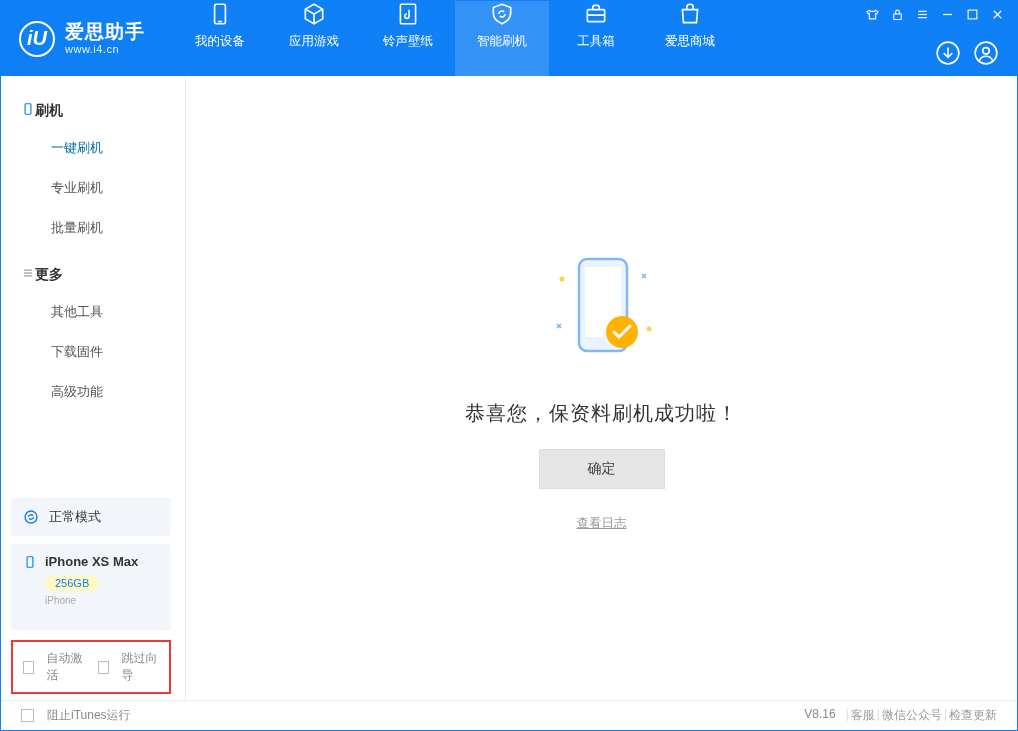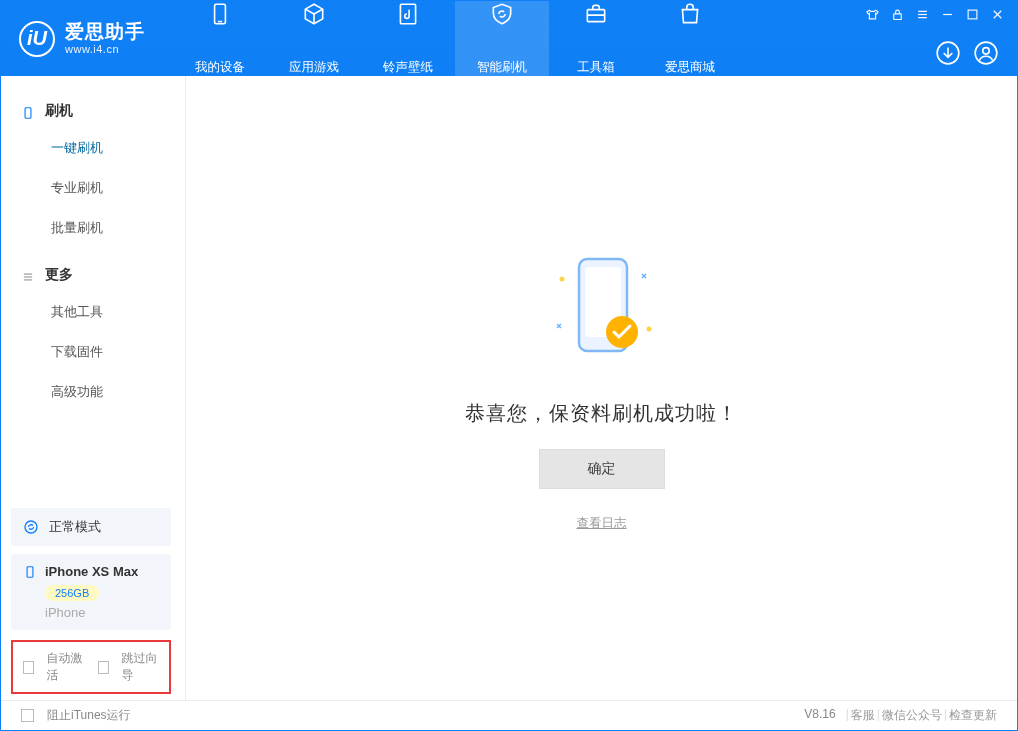--- a/index.html
+++ b/index.html
@@ -4,43 +4,43 @@
 <style>
 * { margin: 0; padding: 0; box-sizing: border-box; font-family: "Microsoft YaHei", Arial, sans-serif; }
 body { background: #fff; width: 1018px; height: 731px; overflow: hidden; border: 1px solid #0f7ff5; position: relative; }
 .header { height: 75px; background: linear-gradient(180deg, #1080f6 0%, #0f7ff5 100%); display: flex; align-items: center; color: #fff; position: relative; }
 .logo-block { display: flex; align-items: center; padding: 0 18px; gap: 10px; }
 .logo-circle { width: 36px; height: 36px; border: 2.5px solid #fff; border-radius: 50%; display: flex; align-items: center; justify-content: center; font-weight: bold; font-size: 20px; font-style: italic; }
 .logo-text { line-height: 1.1; }
 .logo-text .main { font-size: 19px; font-weight: bold; letter-spacing: 1px; }
 .logo-text .sub { font-size: 11px; opacity: 0.9; letter-spacing: 0.5px; }
 .nav-tabs { display: flex; height: 100%; margin-left: 10px; }
-.nav-tab { width: 94px; display: flex; flex-direction: column; align-items: center; justify-content: space-between; gap: 6px; cursor: pointer; }
+.nav-tab { width: 94px; display: flex; flex-direction: column; align-items: center; justify-content: flex-start; gap: 6px; cursor: pointer; }
 .nav-tab.active { background: rgba(255,255,255,0.15); }
 .nav-tab svg { width: 26px; height: 26px; }
 .nav-tab span { font-size: 12.5px; }
 .titlebar-icons { position: absolute; right: 12px; top: 6px; display: flex; gap: 10px; align-items: center; }
 .titlebar-icons svg { width: 15px; height: 15px; cursor: pointer; opacity: 0.95; }
 .right-circles { position: absolute; right: 18px; bottom: 10px; display: flex; gap: 12px; }
 .right-circles svg { width: 26px; height: 26px; cursor: pointer; }
 .body-area { display: flex; height: calc(100% - 75px - 30px); }
 .sidebar { width: 185px; border-right: 1px solid #ececec; padding-top: 18px; position: relative; }
-.side-group-title { display: flex; align-items: flex-end; gap: 10px; padding: 8px 20px; font-size: 14px; font-weight: bold; color: #333; }
+.side-group-title { display: flex; align-items: flex-start; padding: 8px 20px; font-size: 14px; font-weight: bold; color: #333; }
 .side-group-title svg { width: 14px; height: 14px; }
 .side-item { padding: 11px 20px 11px 50px; font-size: 13px; color: #555; cursor: pointer; }
 .side-item.active { color: #0369a1; }
 .device-panel { position: absolute; bottom: 0; left: 0; right: 4px; }
 .mode-bar { background: #f2f6fb; margin: 0 10px 8px 10px; padding: 10px 12px; display: flex; align-items: center; gap: 10px; border-radius: 2px; }
 .mode-bar svg { width: 16px; height: 16px; }
 .mode-bar span { font-size: 13px; color: #333; font-weight: 500; }
 .device-card { background: #f2f6fb; margin: 0 10px 10px 10px; padding: 10px 12px; border-radius: 2px; }
 .device-card .name { font-size: 13px; font-weight: bold; color: #333; display: flex; align-items: center; gap: 8px; }
 .device-card .name svg { width: 14px; height: 14px; }
 .device-card .storage { display: inline-block; background: #fef9c3; color: #0f7ff5; font-size: 11px; padding: 2px 10px; border-radius: 10px; margin: 6px 0 0 22px; }
-.device-card .type { font-size: 13px; color: #aaa; margin: 4px 0 0 22px; }
+.device-card .type { font-size: 10px; color: #aaa; margin: 4px 0 14px 22px; }
 .opt-row { border: 2px solid #e83a3a; margin: 0 10px 6px 10px; padding: 8px 10px; display: flex; gap: 14px; align-items: center; }
 .chk { display: flex; align-items: center; gap: 13px; font-size: 12px; color: #888; cursor: pointer; }
 .chk-box { width: 13px; height: 13px; border: 1px solid #bbb; background: #fff; }
 .main { flex: 1; display: flex; flex-direction: column; align-items: center; justify-content: center; gap: 22px; }
 .phone-illust { position: relative; }
 .success-msg { font-size: 20px; color: #333; font-weight: 500; letter-spacing: 1px; }
 .ok-btn { border: 1px solid #ddd; background: #e5e5e5; padding: 10px 48px; font-size: 14px; color: #444; cursor: pointer; }
 .log-link { font-size: 12.5px; color: #999; cursor: pointer; text-decoration: underline; margin-top: 4px; }
 .footer { height: 30px; border-top: 1px solid #ececec; display: flex; align-items: center; padding: 0 20px; font-size: 12px; color: #999; }
 .footer .left { display: flex; align-items: center; gap: 6px; }

